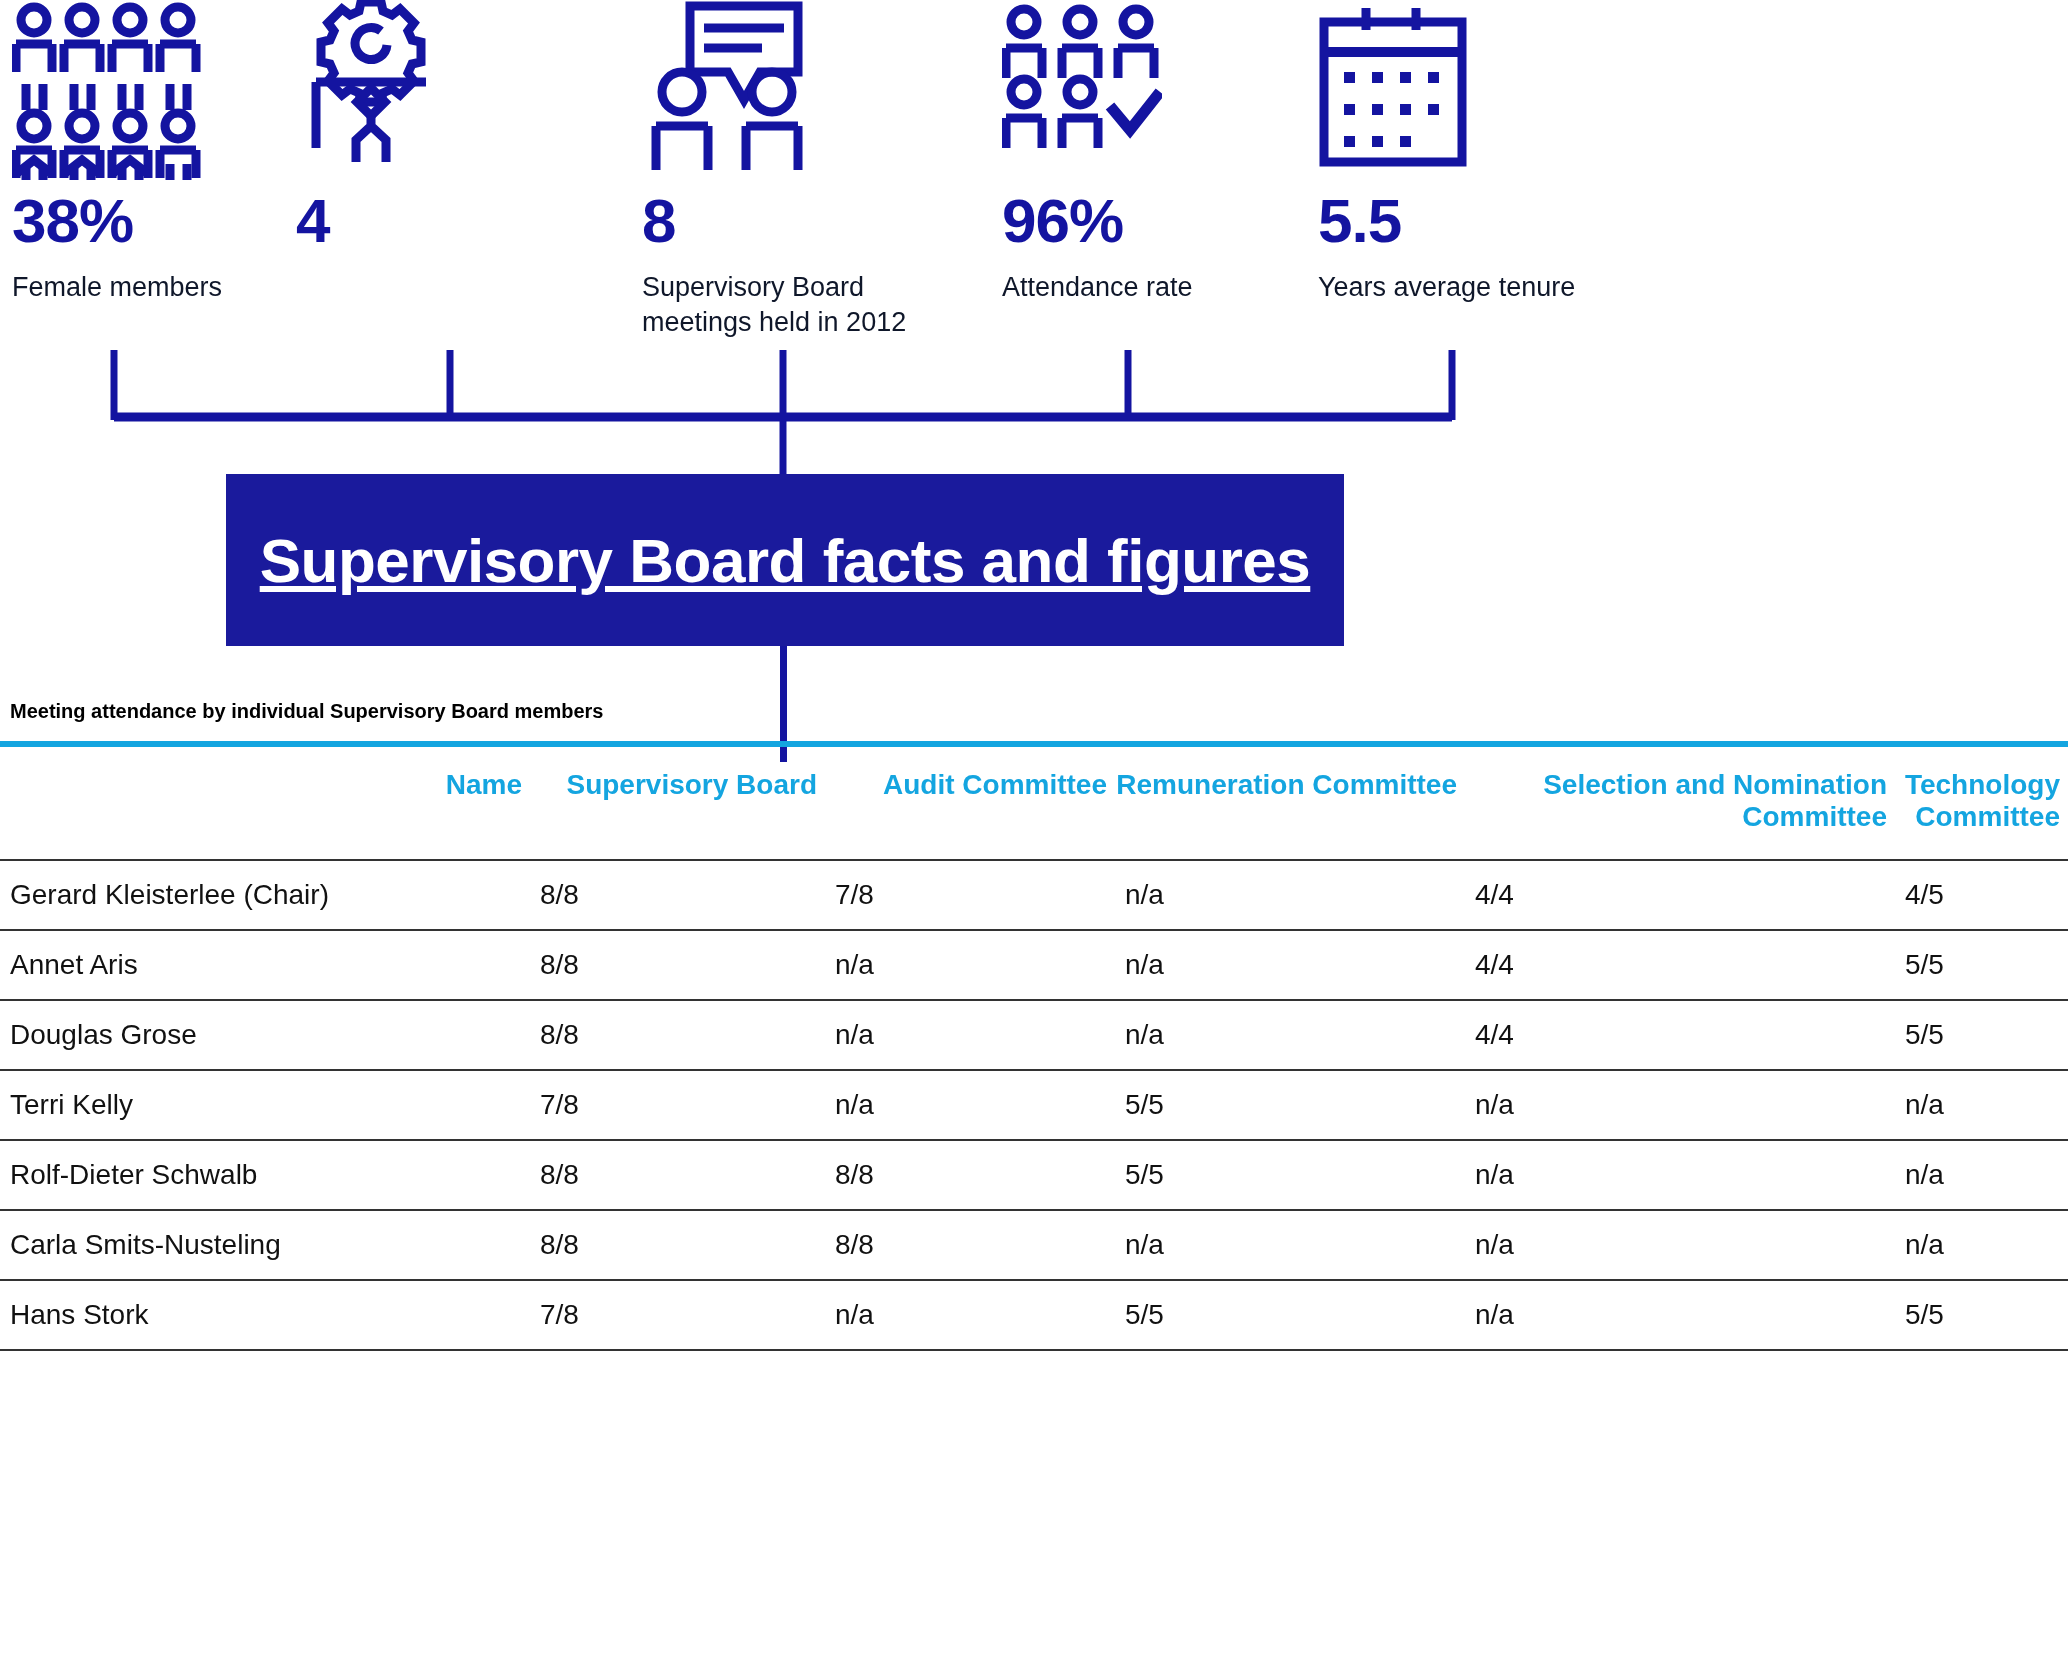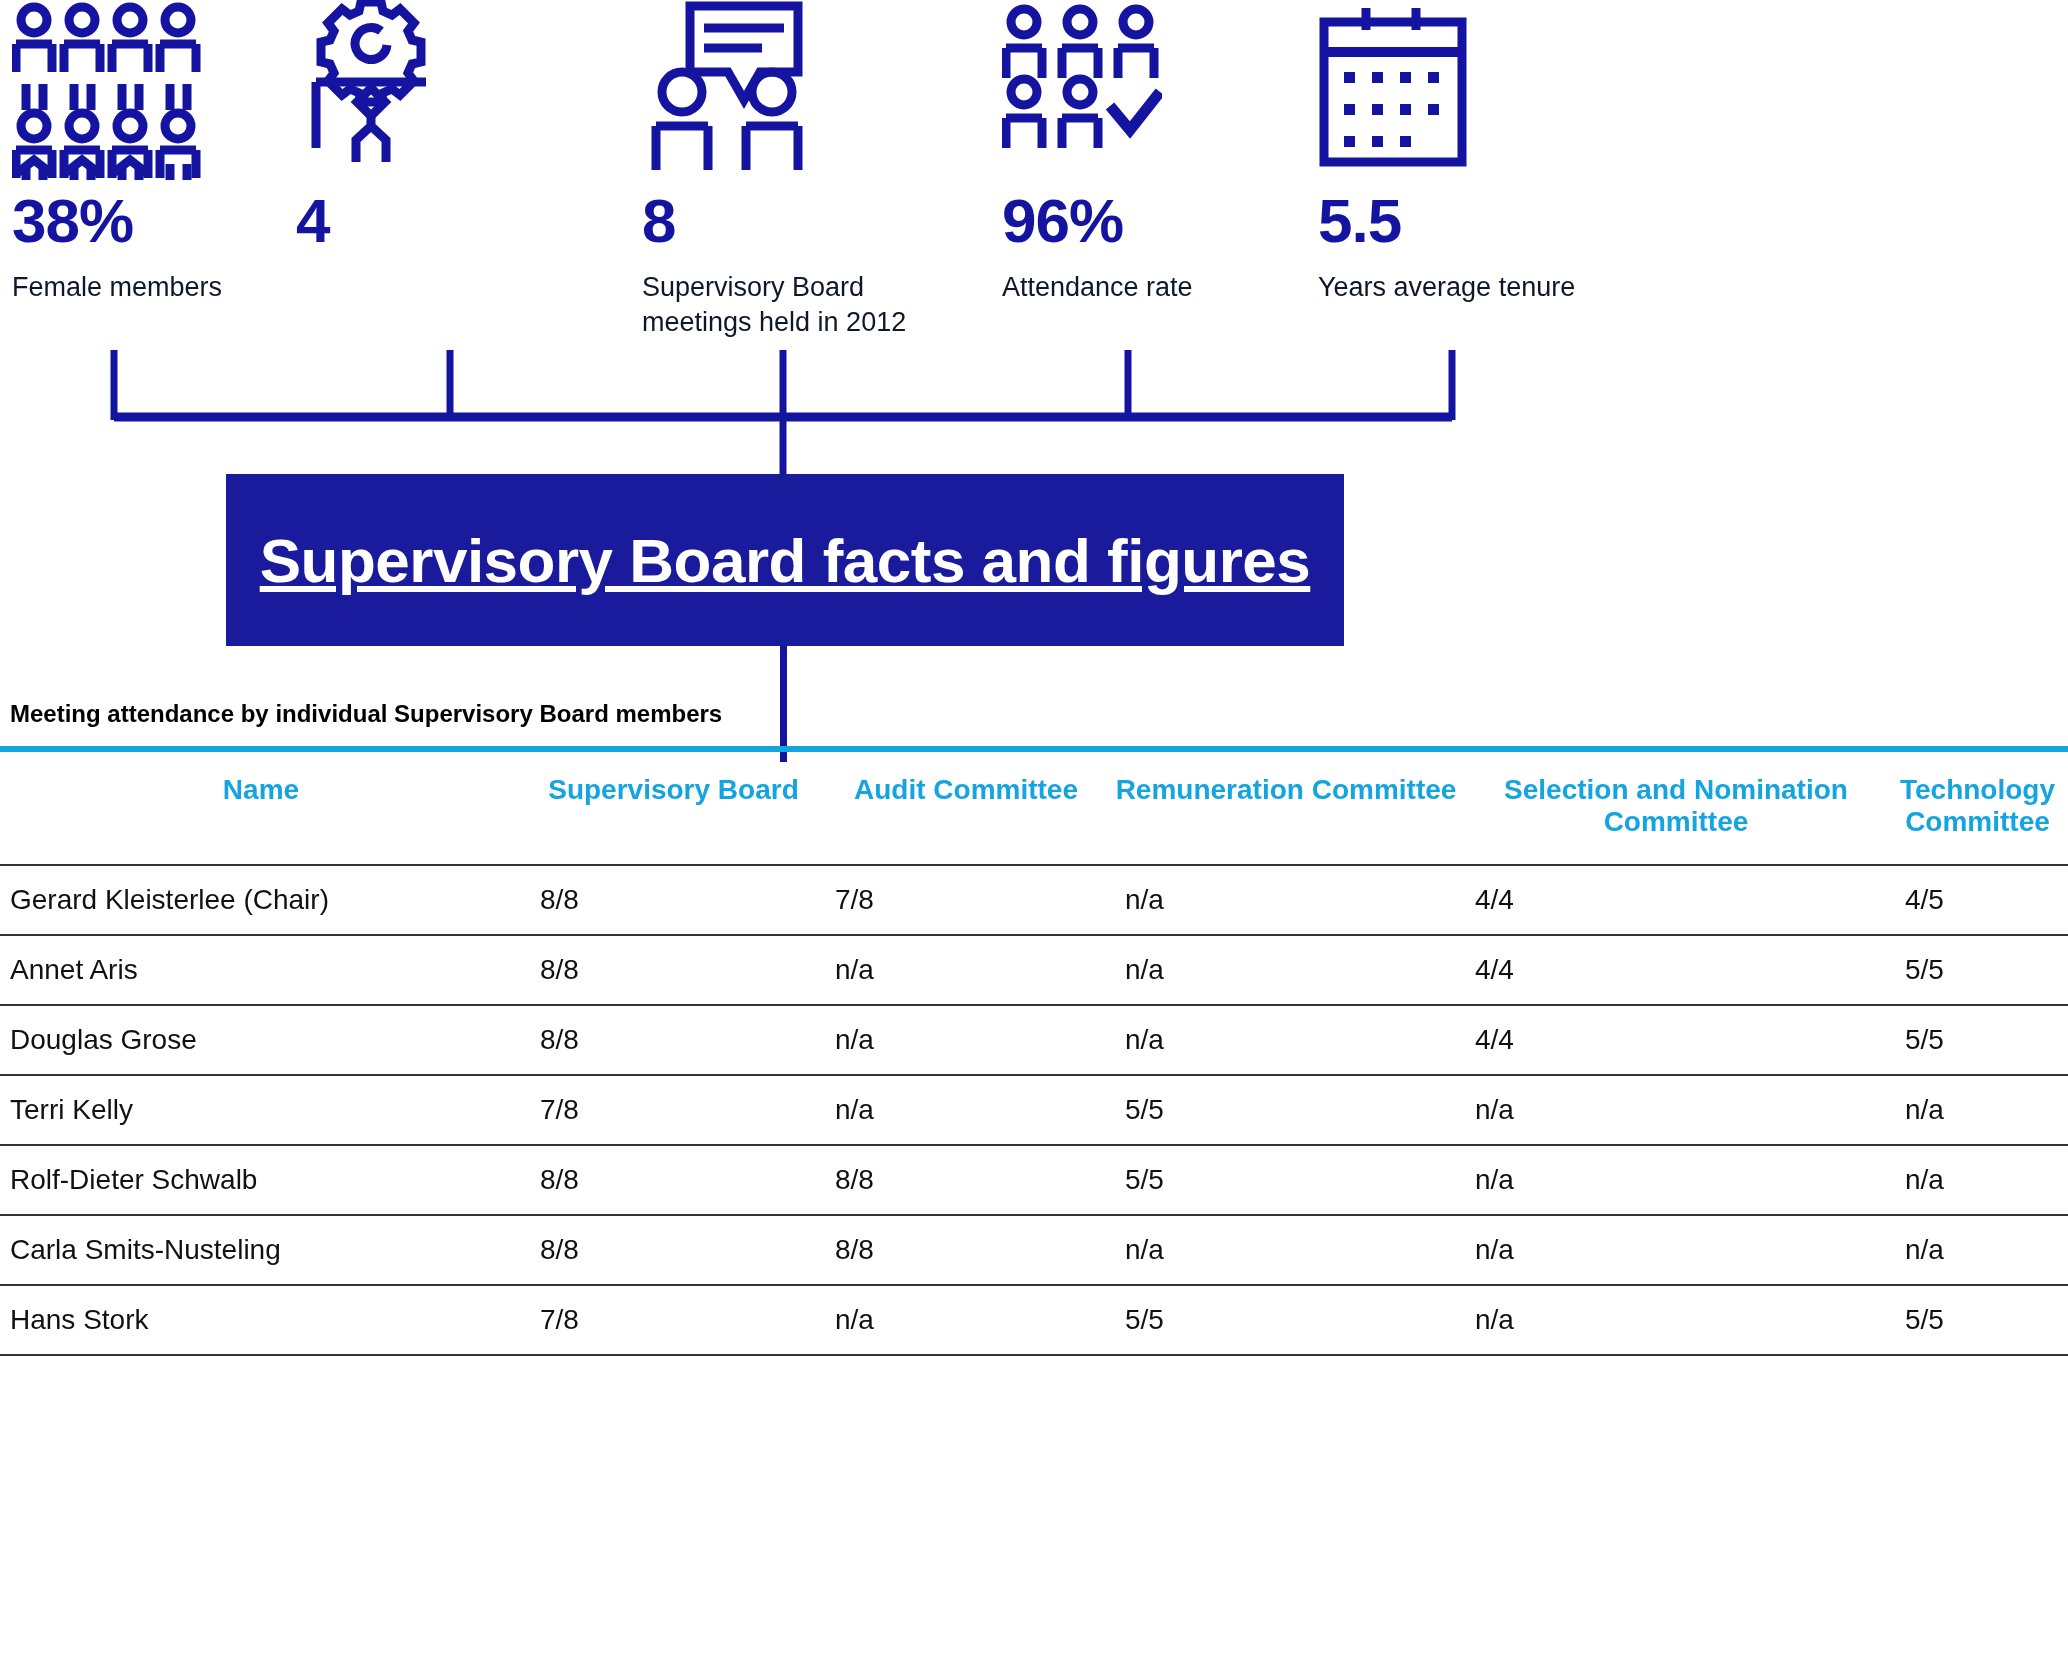--- a/index.html
+++ b/index.html
@@ -80,35 +80,35 @@
   }
 
   
   .table-section {
     position: absolute;
     left: 0;
     top: 700px;
     width: 2068px;
   }
   .table-caption {
-    font-size: 24px;
+    font-size: 20px;
     font-weight: bold;
     color: #000000;
     padding: 0 0 18px 10px;
   }
   table.attendance {
     width: 2068px;
     border-collapse: collapse;
     table-layout: fixed;
   }
   table.attendance thead th {
     color: #14a5e0;
     font-size: 28px;
     font-weight: bold;
-    text-align: center;
+    text-align: right;
     vertical-align: top;
     padding: 22px 8px 26px 0;
     line-height: 1.15;
     border-top: 6px solid #14a5e0;
   }
   table.attendance tbody td {
     font-size: 28px;
     color: #111111;
     text-align: left;
     padding: 18px 8px 18px 10px;

